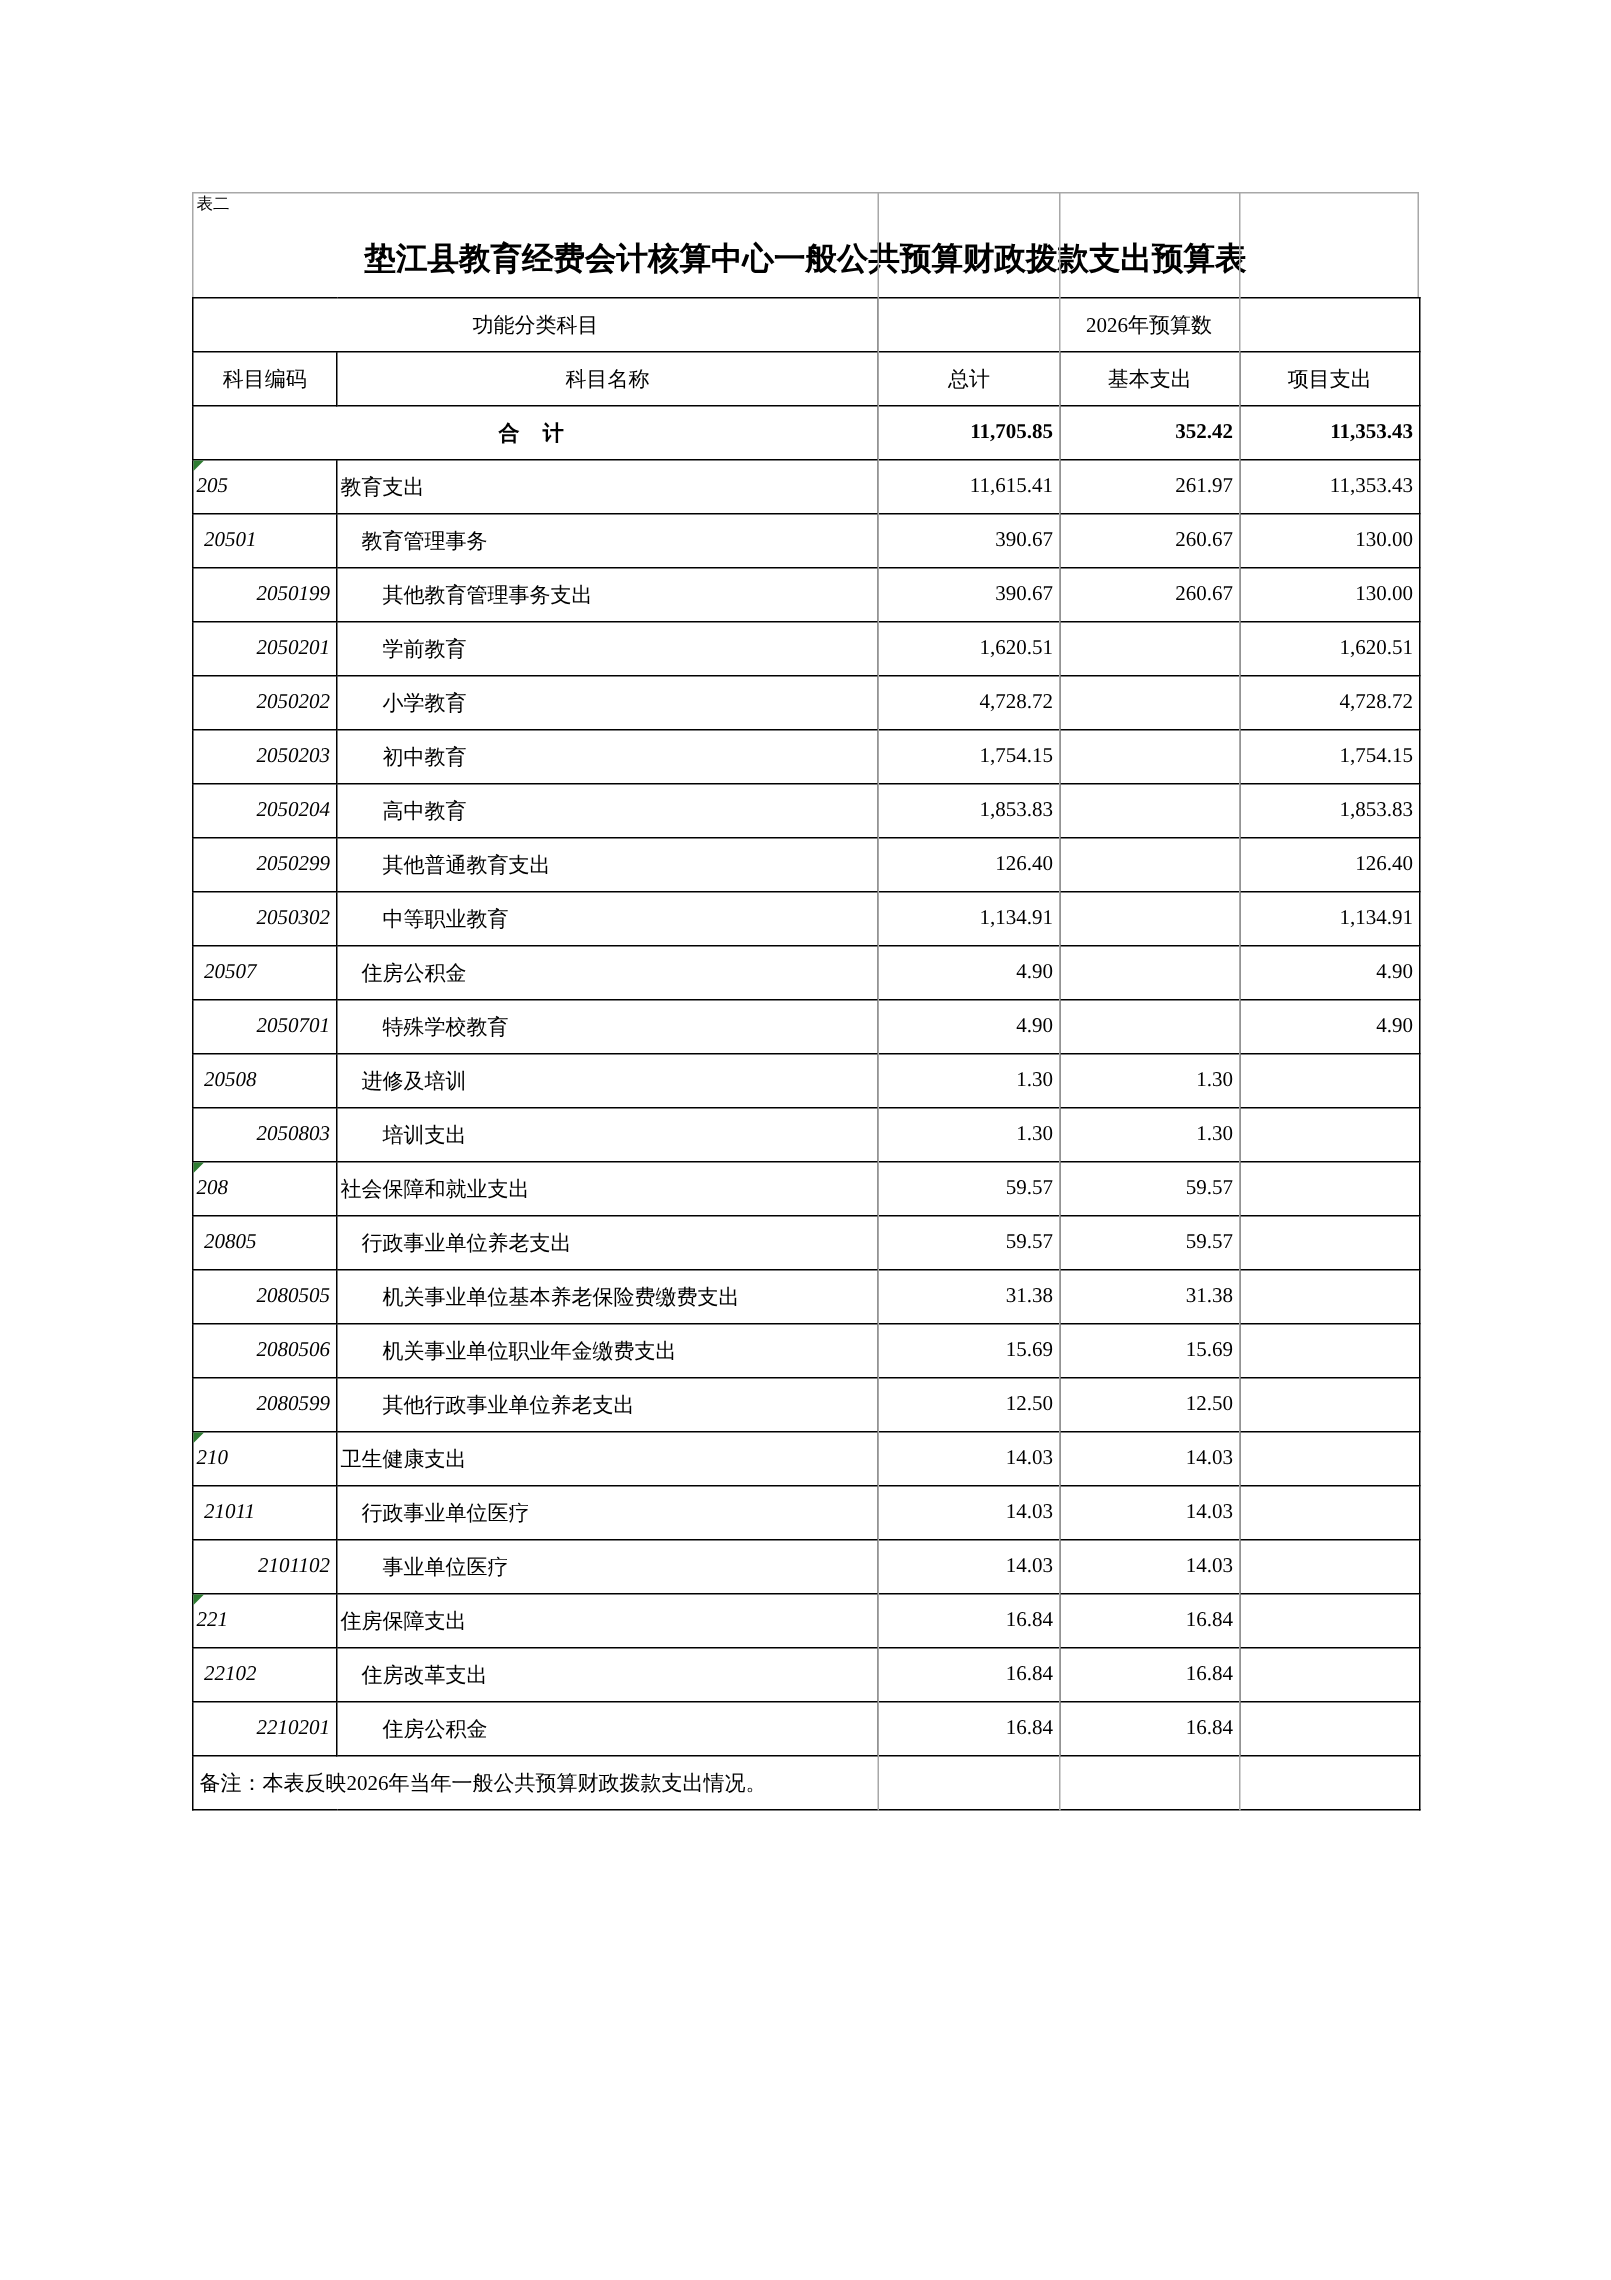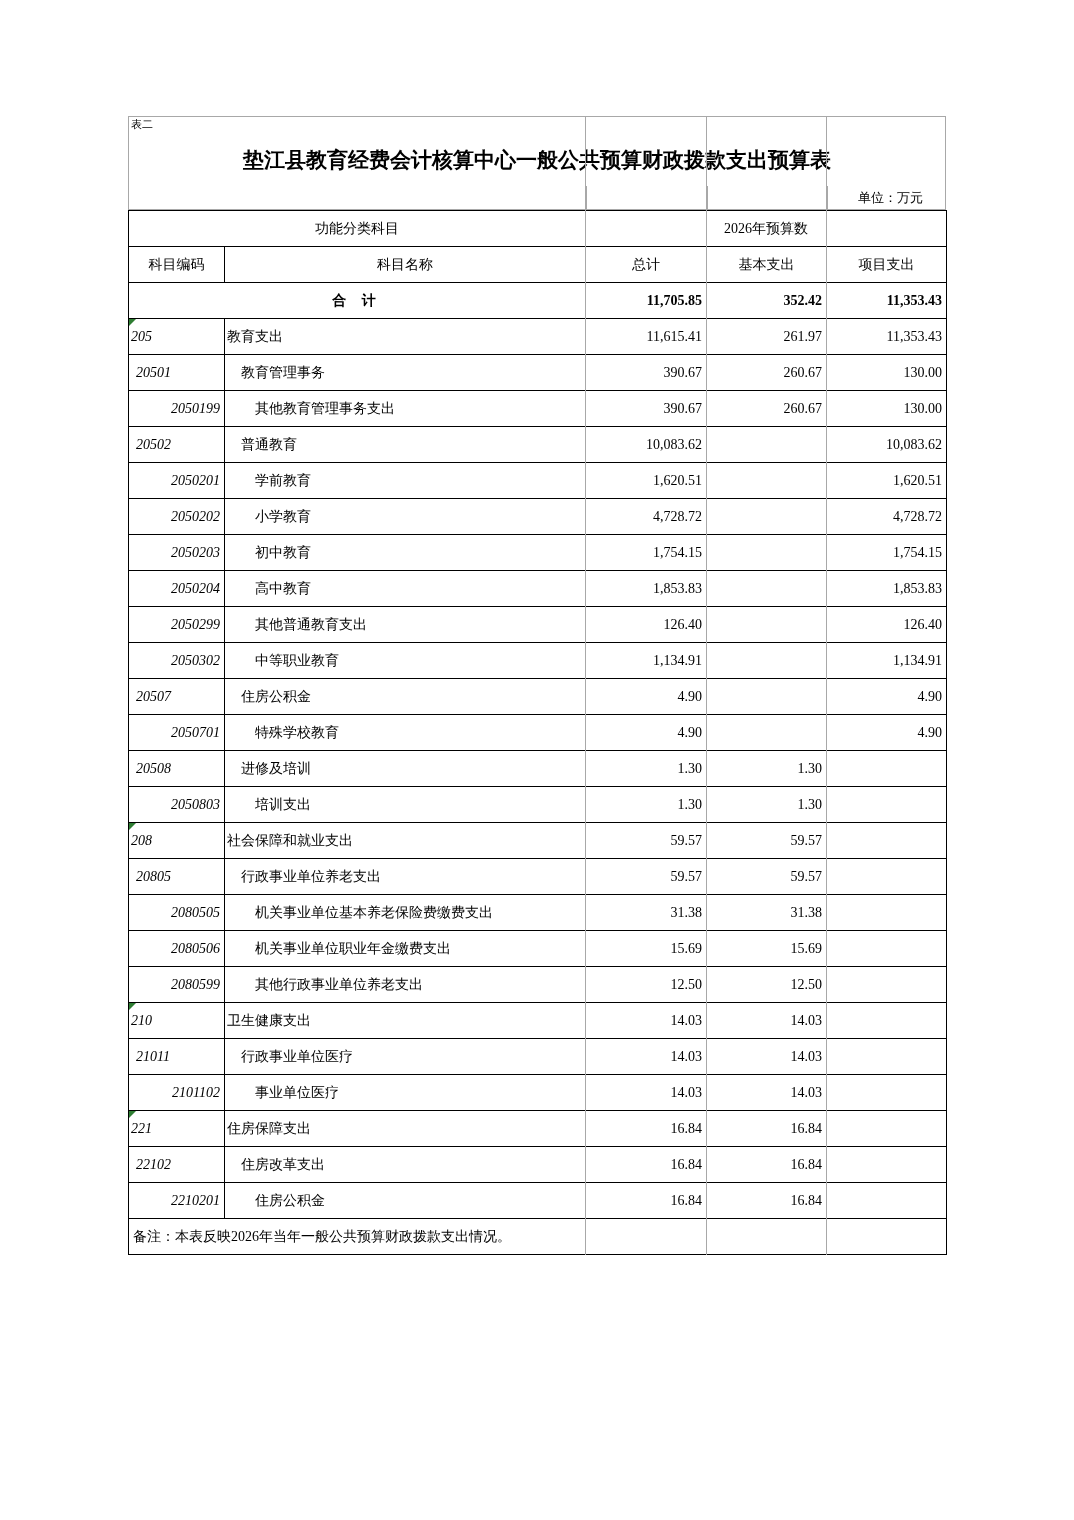--- a/index.html
+++ b/index.html
@@ -17,21 +17,21 @@
   .page {
     position: absolute;
     left: 0; top: 0;
     width: 1074px;
     height: 1520px;
     overflow: hidden;
   }
   .sheet {
     position: absolute;
     left: 128px;
-    top: 116px;
+    top: 128px;
     width: 818px;
   }
   .table-label {
     font-family: "Liberation Sans", sans-serif;
     font-size: 11px;
     line-height: 14px;
     padding-left: 2px;
     height: 18px;
     border-left: 1px solid #a8a8a8;
     border-top: 1px solid #a8a8a8;
@@ -165,26 +165,20 @@
 
     <div class="table-label">表二</div>
 
     <div class="title-row">
       <div class="hdr-rule" style="left:457px;"></div>
       <div class="hdr-rule" style="left:578px;"></div>
       <div class="hdr-rule" style="left:698px;"></div>
       <div class="doc-title">垫江县教育经费会计核算中心一般公共预算财政拨款支出预算表</div>
     </div>
 
-    <div class="unit-row">
-      <div class="hdr-rule" style="left:457px;"></div>
-      <div class="hdr-rule" style="left:578px;"></div>
-      <div class="hdr-rule" style="left:698px;"></div>
-      <div class="unit-text">单位：万元</div>
-    </div>
 
     <table class="budget">
       <colgroup>
         <col class="c-code">
           <col class="c-name">
           <col class="c-total">
           <col class="c-basic">
           <col class="c-proj">
       </colgroup>
       <thead>
@@ -221,27 +215,20 @@
             <td class="num">260.67</td>
             <td class="num">130.00</td>
           </tr>
           <tr class="lvl3">
             <td class="code">2050199</td>
             <td class="nm">其他教育管理事务支出</td>
             <td class="num">390.67</td>
             <td class="num">260.67</td>
             <td class="num">130.00</td>
           </tr>
-          <tr class="lvl2">
-            <td class="code">20502</td>
-            <td class="nm">普通教育</td>
-            <td class="num">10,083.62</td>
-            <td class="num"></td>
-            <td class="num">10,083.62</td>
-          </tr>
           <tr class="lvl3">
             <td class="code">2050201</td>
             <td class="nm">学前教育</td>
             <td class="num">1,620.51</td>
             <td class="num"></td>
             <td class="num">1,620.51</td>
           </tr>
           <tr class="lvl3">
             <td class="code">2050202</td>
             <td class="nm">小学教育</td>

